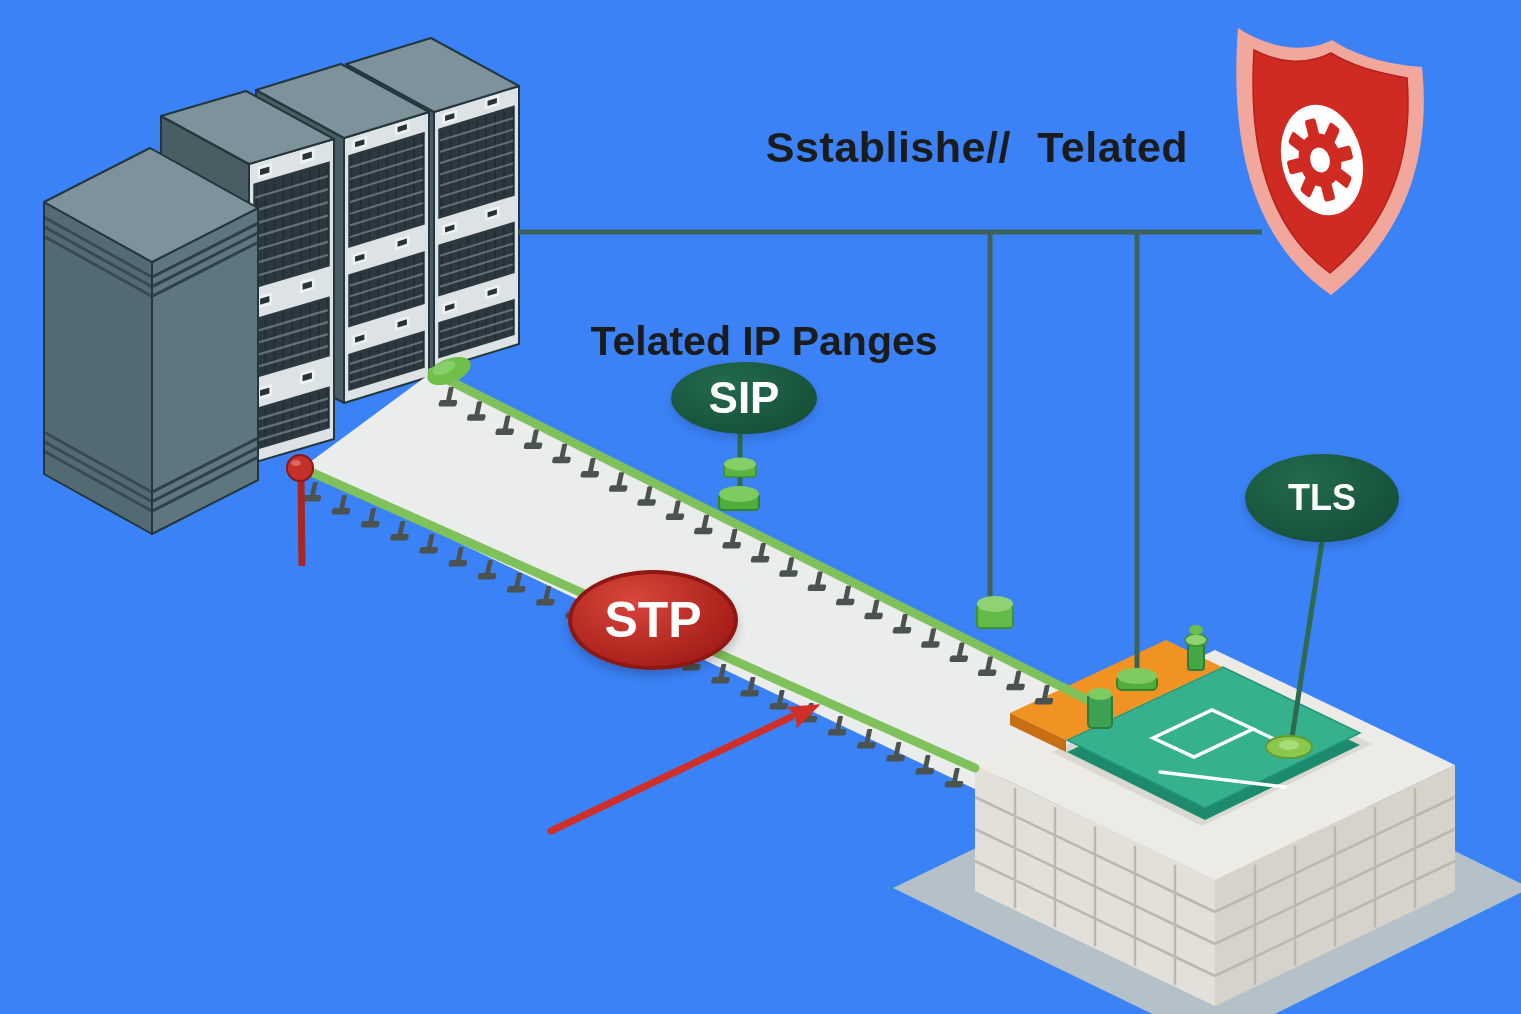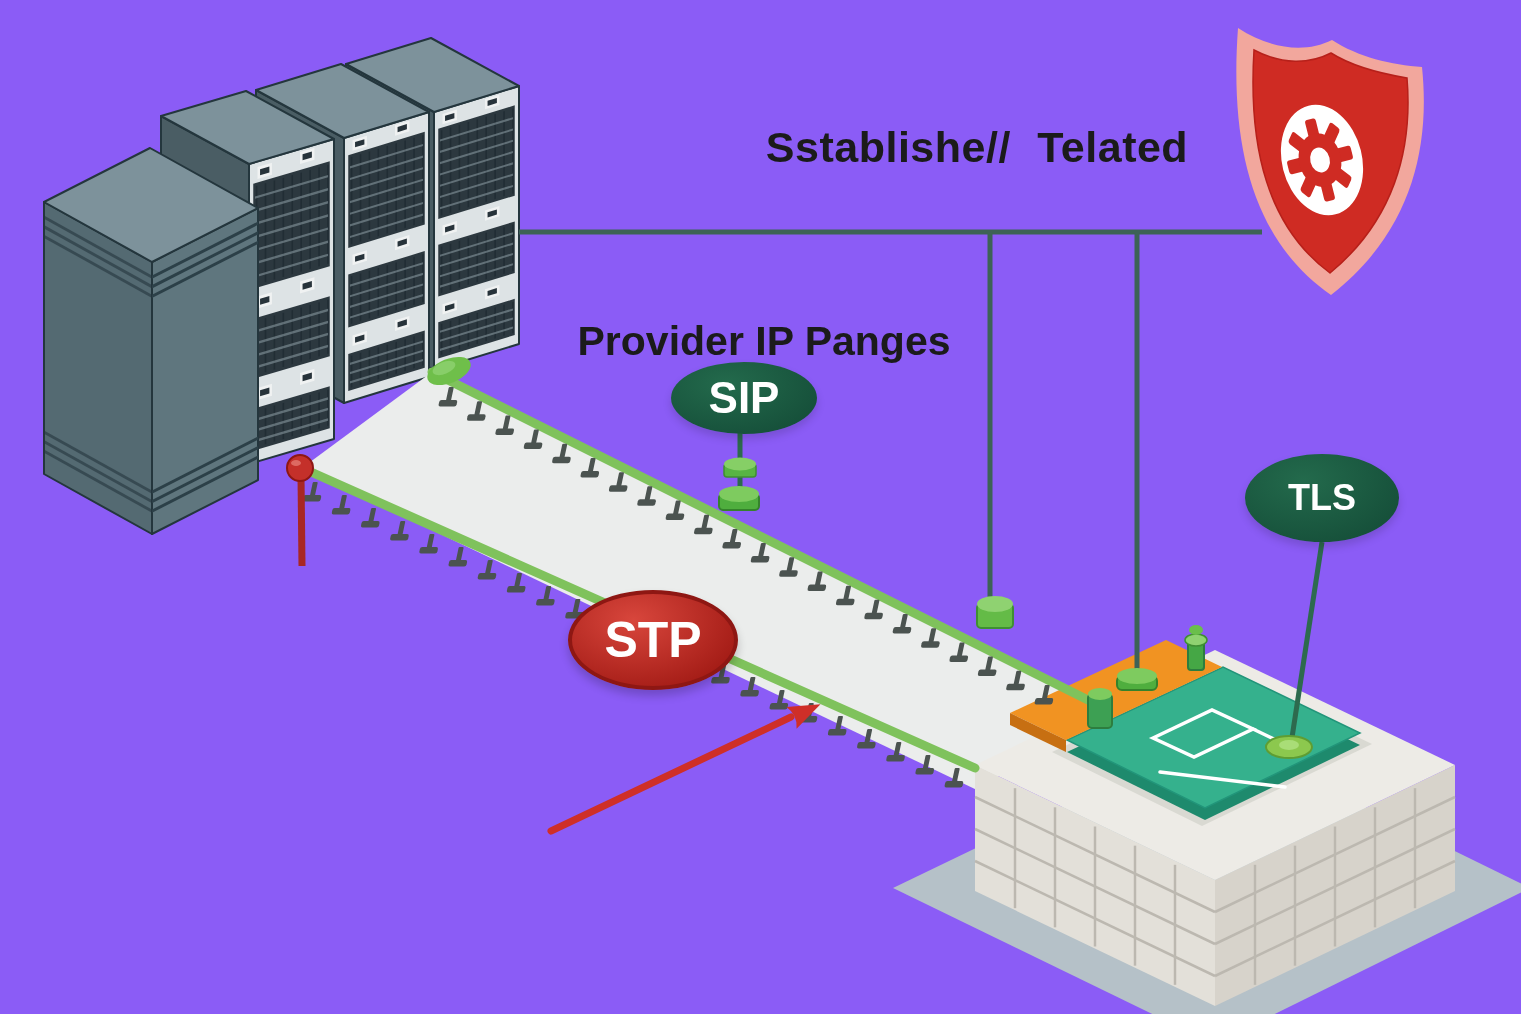--- a/index.html
+++ b/index.html
@@ -1,34 +1,34 @@
 <!DOCTYPE html>
 <html><head>
 <meta charset="utf-8">
 <style>
   html,body{margin:0;padding:0;background:#fff;}
-  .stage{position:relative;width:1521px;height:1014px;background:#8b5cf6;overflow:hidden;
+  .stage{position:relative;width:1521px;height:1014px;background:#3b82f6;overflow:hidden;
          font-family:"Liberation Sans",sans-serif;}
   .stage svg{position:absolute;left:0;top:0;}
   .lbl{position:absolute;transform:translate(-50%,-50%);color:#1b1b1b;font-weight:700;
        white-space:nowrap;user-select:none;}
   .lbl.est{font-size:43px;word-spacing:14px;letter-spacing:.5px;}
   .lbl.prov{font-size:41px;}
   .lbl.def{font-size:53px;}
   .badge{position:absolute;display:flex;align-items:center;justify-content:center;
          border-radius:50%;color:#fff;font-weight:700;transform:translate(-50%,-50%);
          user-select:none;}
   .badge.green{background:radial-gradient(ellipse at 38% 30%, #236a4c, #16503a 78%);
                box-shadow:0 5px 9px rgba(0,0,0,.15);}
   .badge.red{background:radial-gradient(ellipse at 38% 28%, #d8463c, #a51d17 78%);
              border:4px solid #8e1713;box-shadow:0 6px 10px rgba(0,0,0,.2);}
   .badge.red.deny{border:2px solid #d8837a;}
   .b-sip{left:744px;top:398px;width:146px;height:72px;font-size:44px;}
   .b-srp{left:302px;top:604px;width:162px;height:86px;font-size:50px;}
-  .b-stp{left:653px;top:640px;width:162px;height:92px;font-size:50px;}
+  .b-stp{left:653px;top:620px;width:162px;height:92px;font-size:50px;}
   .b-tls{left:1322px;top:498px;width:154px;height:88px;font-size:36px;}
   .b-deny{left:488px;top:868px;width:156px;height:76px;font-size:42px;letter-spacing:1px;}
 </style>
 </head>
 <body>
 
 <div class="stage">
 
   <svg width="1521" height="1014" viewBox="0 0 1521 1014">
     <g>
@@ -501,18 +501,18 @@
         <rect x="-7" y="-42" width="14" height="19" rx="3" transform="rotate(225)"></rect>
         <rect x="-7" y="-42" width="14" height="19" rx="3" transform="rotate(270)"></rect>
         <rect x="-7" y="-42" width="14" height="19" rx="3" transform="rotate(315)"></rect>
         <circle r="27"></circle>
         <circle r="12.5" fill="#ffffff"></circle>
       </g>
     </g>
   </svg>
 
   <div class="lbl est" style="left:977px;top:147px;">Sstablishe// Telated</div>
-  <div class="lbl prov" style="left:764px;top:341px;">Provider IP Panges</div>
+  <div class="lbl prov" style="left:764px;top:341px;">Telated IP Panges</div>
 
   <div class="badge green b-sip">SIP</div>
   <div class="badge red   b-stp">STP</div>
   <div class="badge green b-tls">TLS</div>
 </div>
 
 </body></html>

